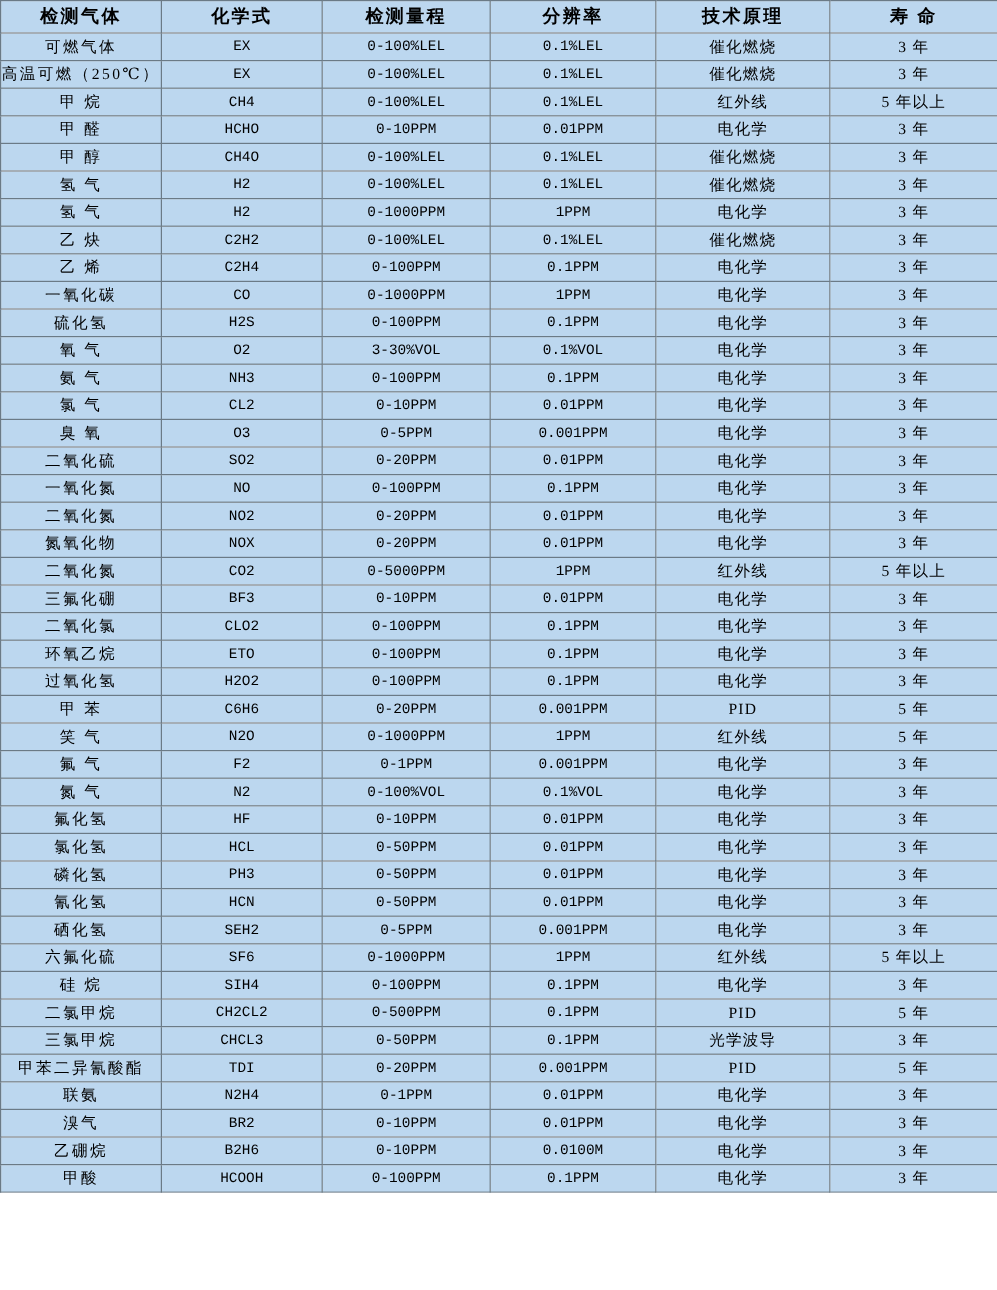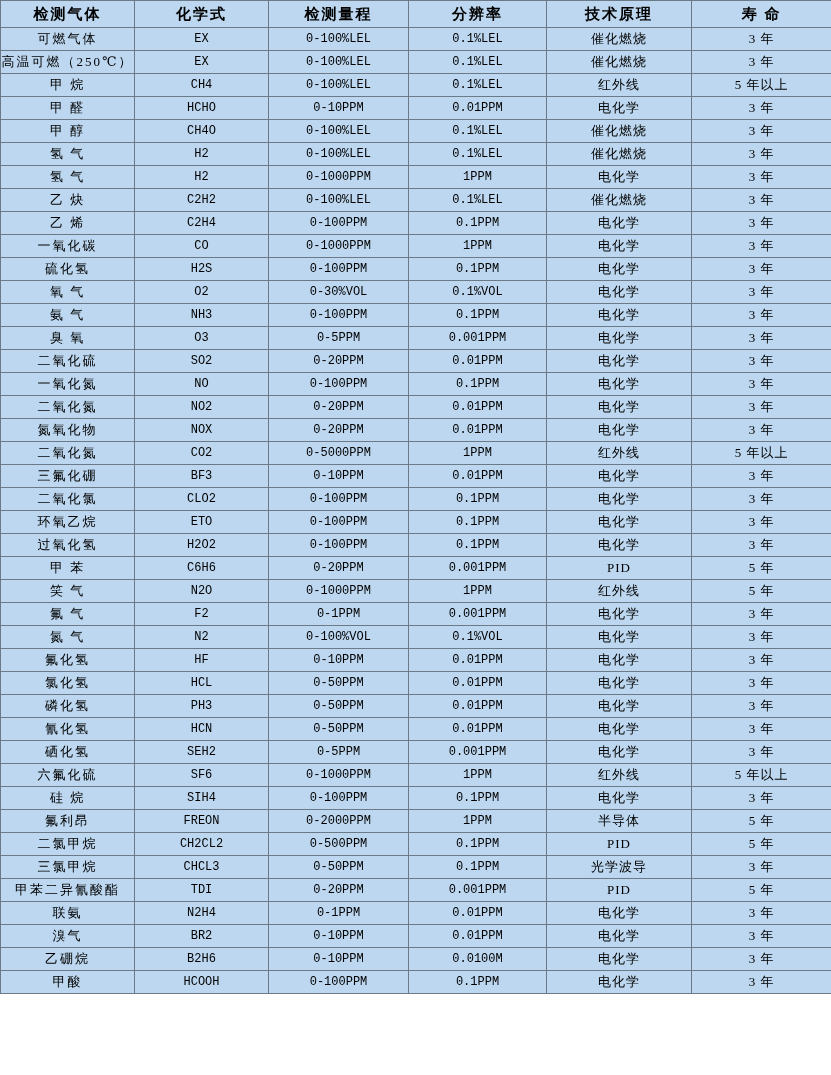--- a/index.html
+++ b/index.html
@@ -172,30 +172,38 @@
         <td class="col-name">硫化氢</td>
         <td class="col-formula">H2S</td>
         <td class="col-range">0-100PPM</td>
         <td class="col-res">0.1PPM</td>
         <td class="col-tech">电化学</td>
         <td class="col-life">3 年</td>
       </tr>
       <tr>
         <td class="col-name">氧 气</td>
         <td class="col-formula">O2</td>
-        <td class="col-range">0-30%VOL</td>
+        <td class="col-range">3-30%VOL</td>
         <td class="col-res">0.1%VOL</td>
         <td class="col-tech">电化学</td>
         <td class="col-life">3 年</td>
       </tr>
       <tr>
         <td class="col-name">氨 气</td>
         <td class="col-formula">NH3</td>
         <td class="col-range">0-100PPM</td>
         <td class="col-res">0.1PPM</td>
+        <td class="col-tech">电化学</td>
+        <td class="col-life">3 年</td>
+      </tr>
+      <tr>
+        <td class="col-name">氯 气</td>
+        <td class="col-formula">CL2</td>
+        <td class="col-range">0-10PPM</td>
+        <td class="col-res">0.01PPM</td>
         <td class="col-tech">电化学</td>
         <td class="col-life">3 年</td>
       </tr>
       <tr>
         <td class="col-name">臭 氧</td>
         <td class="col-formula">O3</td>
         <td class="col-range">0-5PPM</td>
         <td class="col-res">0.001PPM</td>
         <td class="col-tech">电化学</td>
         <td class="col-life">3 年</td>
@@ -354,28 +362,20 @@
       </tr>
       <tr>
         <td class="col-name">硅 烷</td>
         <td class="col-formula">SIH4</td>
         <td class="col-range">0-100PPM</td>
         <td class="col-res">0.1PPM</td>
         <td class="col-tech">电化学</td>
         <td class="col-life">3 年</td>
       </tr>
       <tr>
-        <td class="col-name">氟利昂</td>
-        <td class="col-formula">FREON</td>
-        <td class="col-range">0-2000PPM</td>
-        <td class="col-res">1PPM</td>
-        <td class="col-tech">半导体</td>
-        <td class="col-life">5 年</td>
-      </tr>
-      <tr>
         <td class="col-name">二氯甲烷</td>
         <td class="col-formula">CH2CL2</td>
         <td class="col-range">0-500PPM</td>
         <td class="col-res">0.1PPM</td>
         <td class="col-tech">PID</td>
         <td class="col-life">5 年</td>
       </tr>
       <tr>
         <td class="col-name">三氯甲烷</td>
         <td class="col-formula">CHCL3</td>

